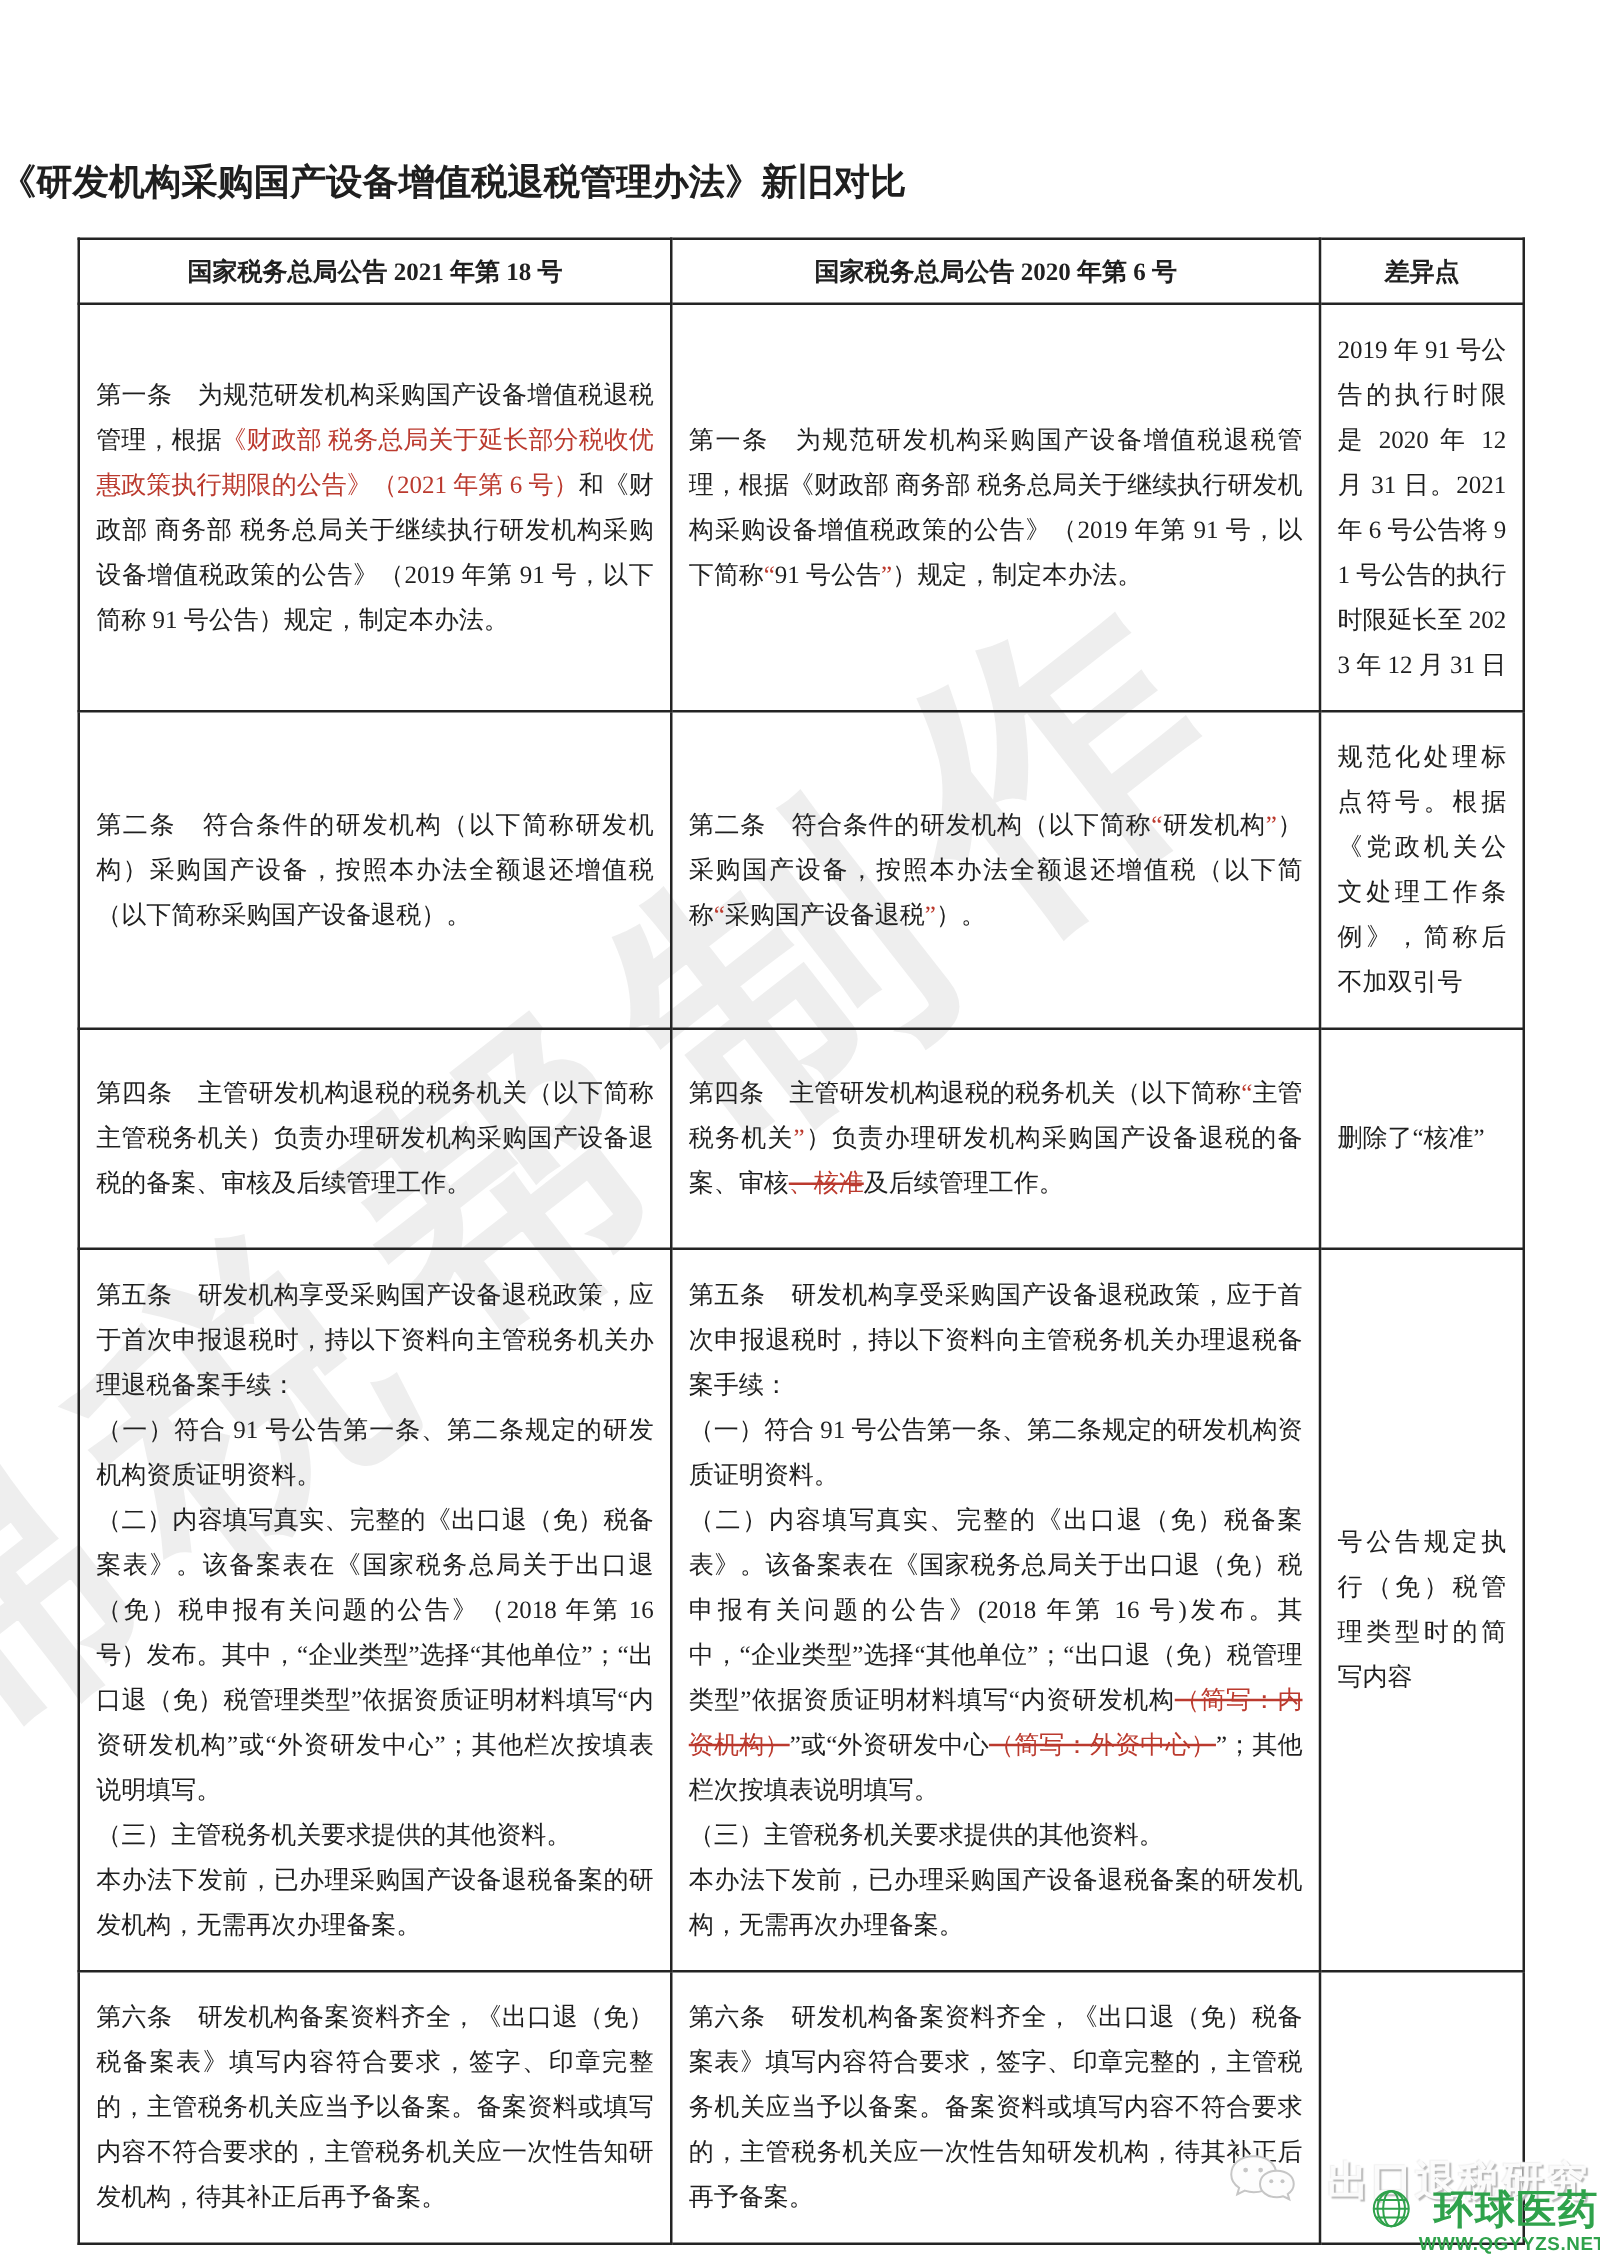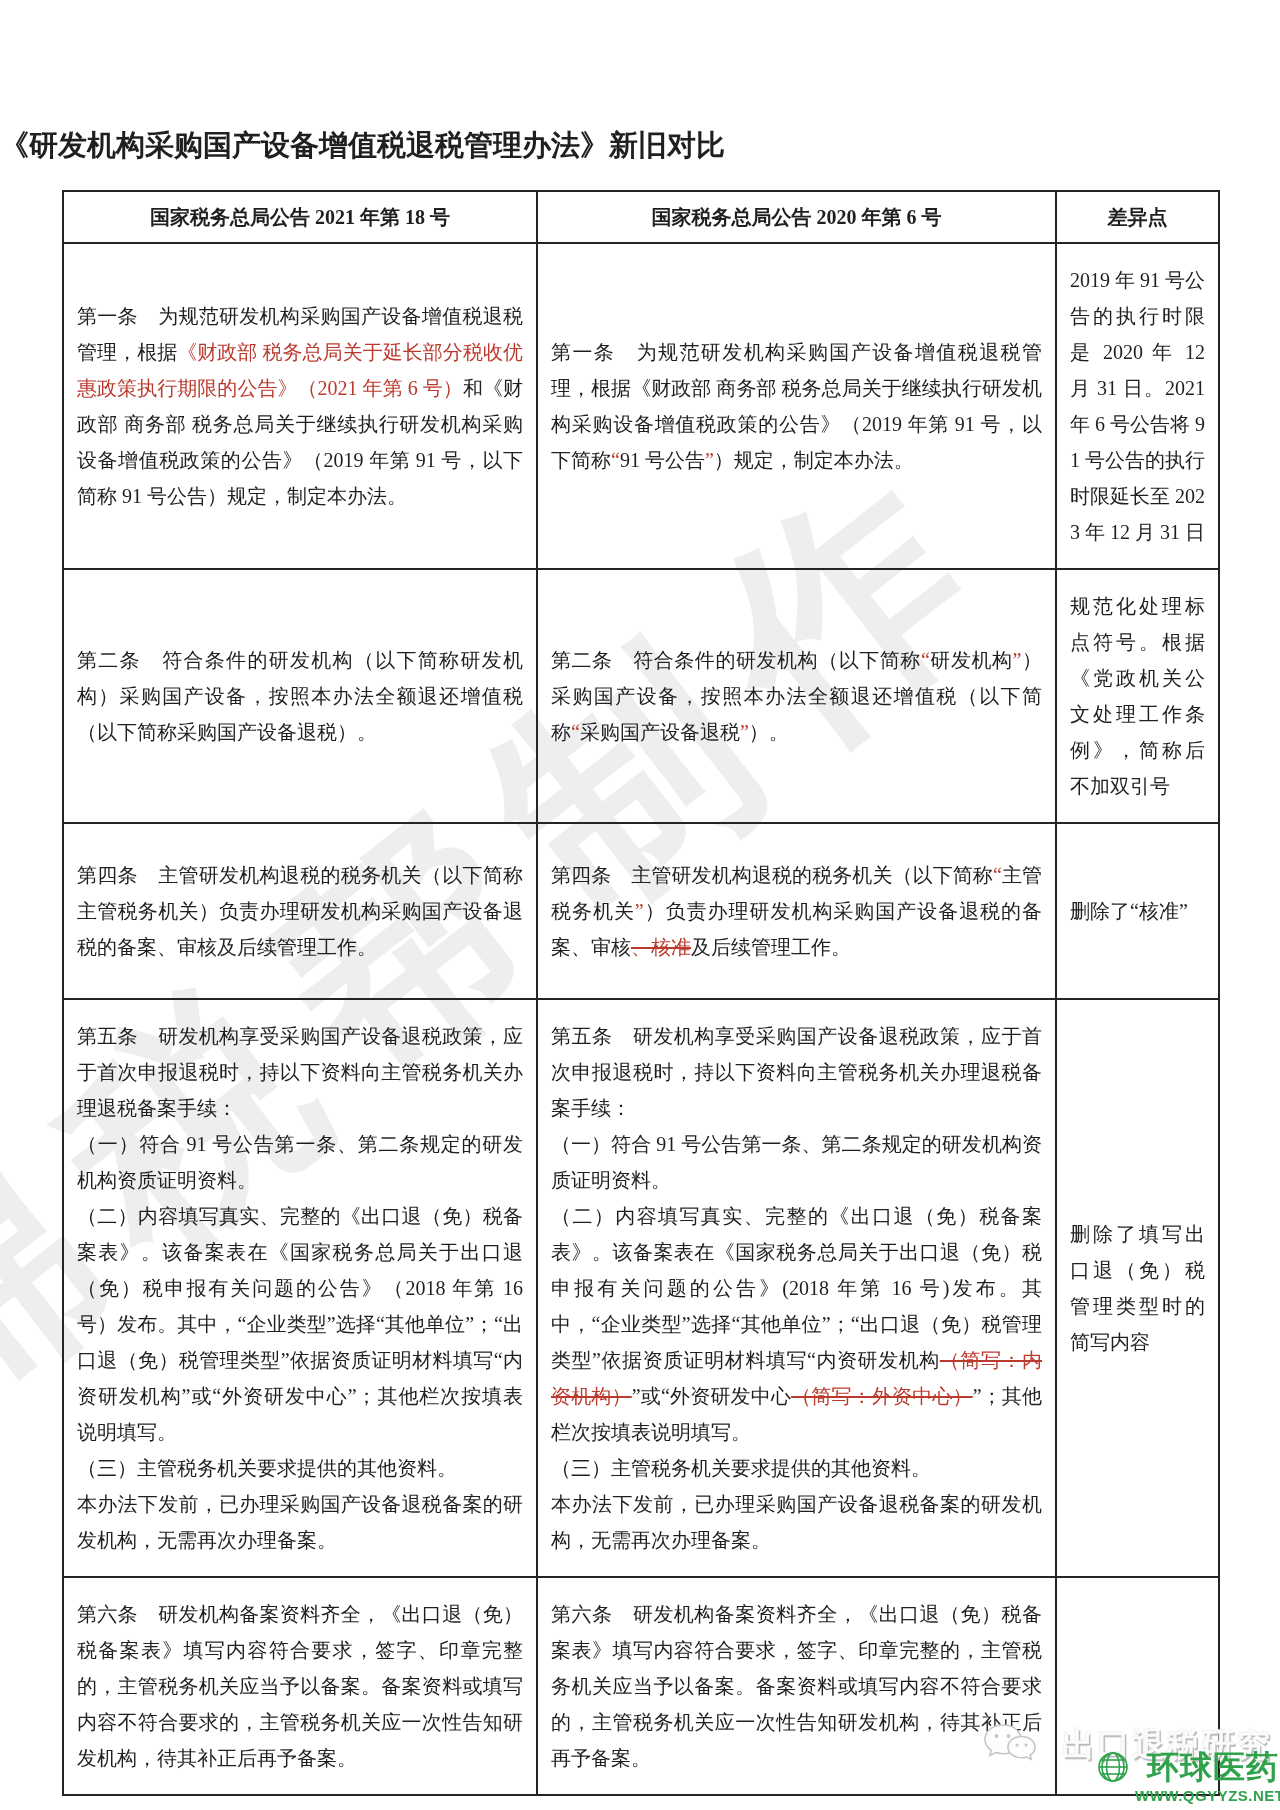--- a/index.html
+++ b/index.html
@@ -110,21 +110,21 @@
         <td><span class="seg-n">第五条　研发机构享受采购国产设备退税政策，应于首次申报退税时，持以下资料向主管税务机关办理退税备案手续：
 （一）符合 91 号公告第一条、第二条规定的研发机构资质证明资料。
 （二）内容填写真实、完整的《出口退（免）税备案表》。该备案表在《国家税务总局关于出口退（免）税申报有关问题的公告》（2018 年第 16 号）发布。其中，“企业类型”选择“其他单位”；“出口退（免）税管理类型”依据资质证明材料填写“内资研发机构”或“外资研发中心”；其他栏次按填表说明填写。
 （三）主管税务机关要求提供的其他资料。
 本办法下发前，已办理采购国产设备退税备案的研发机构，无需再次办理备案。</span></td>
         <td><span class="seg-n">第五条　研发机构享受采购国产设备退税政策，应于首次申报退税时，持以下资料向主管税务机关办理退税备案手续：
 （一）符合 91 号公告第一条、第二条规定的研发机构资质证明资料。
 （二）内容填写真实、完整的《出口退（免）税备案表》。该备案表在《国家税务总局关于出口退（免）税申报有关问题的公告》(2018 年第 16 号)发布。其中，“企业类型”选择“其他单位”；“出口退（免）税管理类型”依据资质证明材料填写“内资研发机构</span><span class="seg-rs">（简写：内资机构）</span><span class="seg-n">”或“外资研发中心</span><span class="seg-rs">（简写：外资中心）</span><span class="seg-n">”；其他栏次按填表说明填写。
 （三）主管税务机关要求提供的其他资料。
 本办法下发前，已办理采购国产设备退税备案的研发机构，无需再次办理备案。</span></td>
-        <td class="diff-cell"><span class="seg-n">删除了填写出口退（免）税管理类型时的简写内容</span></td>
+        <td class="diff-cell"><span class="seg-n">号公告规定执行（免）税管理类型时的简写内容</span></td>
       </tr>
       <tr class="r6">
         <td><span class="seg-n">第六条　研发机构备案资料齐全，《出口退（免）税备案表》填写内容符合要求，签字、印章完整的，主管税务机关应当予以备案。备案资料或填写内容不符合要求的，主管税务机关应一次性告知研发机构，待其补正后再予备案。</span></td>
         <td><span class="seg-n">第六条　研发机构备案资料齐全，《出口退（免）税备案表》填写内容符合要求，签字、印章完整的，主管税务机关应当予以备案。备案资料或填写内容不符合要求的，主管税务机关应一次性告知研发机构，待其补正后再予备案。</span></td>
         <td class="diff-cell"></td>
       </tr>
     </tbody>
   </table>
 
   <div class="brand">

